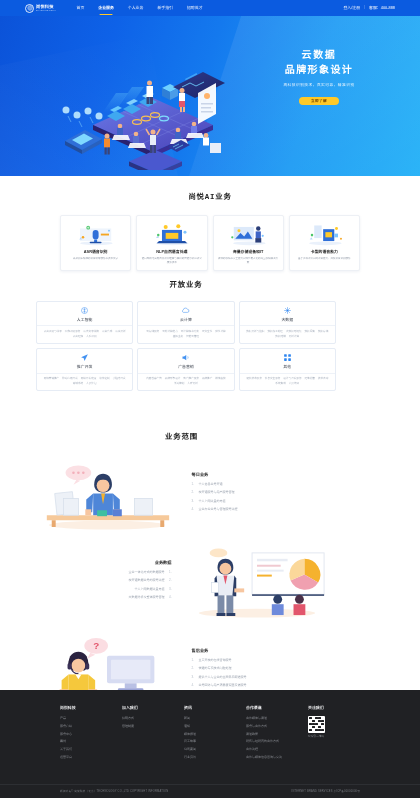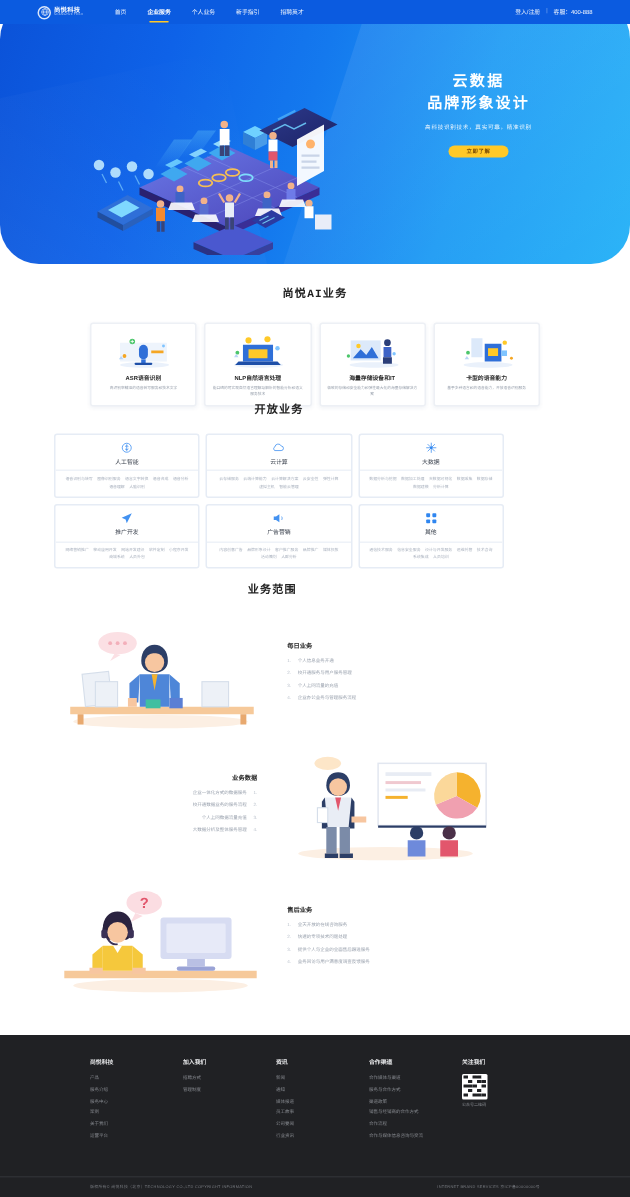--- a/index.html
+++ b/index.html
@@ -41,21 +41,20 @@
   }
   .nav-right{margin-left:auto;display:flex;align-items:center;gap:4px;}
   .nav-login{font-size:3.9px;color:rgba(255,255,255,.93);white-space:nowrap;cursor:pointer;}
   .nav-sep{font-size:3.6px;color:rgba(255,255,255,.5);}
   .nav-phone{font-size:3.9px;color:#fff;white-space:nowrap;}
 
   
   .hero{
     position:absolute;top:0;left:0;width:420px;height:176px;overflow:hidden;
     background:linear-gradient(108deg,#0B52D8 0%,#0E62E8 26%,#1479EE 48%,#1E9BF4 72%,#27B2F7 100%);
-    border-radius:26px;
   }
   .hero-band{
     position:absolute;right:-40px;top:-30px;width:240px;height:260px;
     background:linear-gradient(135deg,rgba(255,255,255,.10),rgba(255,255,255,0));
     transform:rotate(18deg);
   }
   .hero-band2{
     position:absolute;left:-60px;bottom:-70px;width:230px;height:190px;
     background:linear-gradient(40deg,rgba(255,255,255,.07),rgba(255,255,255,0));
     transform:rotate(-12deg);
@@ -89,35 +88,35 @@
     flex:1;background:#fff;border:0.5px solid #EDF0F5;border-radius:2px;
     box-shadow:0 1px 3px rgba(30,60,120,.07);
     padding:5px 4px 5px;text-align:center;cursor:pointer;
   }
   .ai-art{height:26px;display:flex;align-items:center;justify-content:center;}
   .ai-art svg{width:100%;height:26px;display:block;}
   .ai-name{font-size:3.9px;color:#2b2b2b;font-weight:bold;margin-top:2px;}
   .ai-desc{font-size:2.5px;color:#9aa2ae;line-height:1.6;margin-top:2.5px;}
 
   
-  .sec-open{position:absolute;top:268px;left:0;width:372px;}
+  .sec-open{position:absolute;top:280px;left:0;width:372px;}
   .open-grid{width:300px;margin:10px auto 0;display:flex;flex-wrap:wrap;gap:4px;}
   .open-card{
     width:97.3px;background:#fff;border:0.5px solid #E6ECF5;border-radius:2px;
     overflow:hidden;cursor:pointer;
   }
   .open-head{padding:4px 0 3px;text-align:center;border-bottom:0.5px solid #EEF2F8;}
   .open-ico{height:9px;display:flex;align-items:center;justify-content:center;}
   .open-ico svg{width:9px;height:9px;display:block;}
   .open-title{font-size:3.9px;color:#3d4450;margin-top:2px;}
   .open-tags{padding:3.5px 4px 4px;display:flex;flex-wrap:wrap;justify-content:center;gap:1.5px 3px;}
   .open-tags span{font-size:2.6px;color:#aab2bf;white-space:nowrap;}
 
   
-  .sec-scope{position:absolute;top:388px;left:0;width:363px;}
+  .sec-scope{position:absolute;top:432px;left:0;width:363px;}
   .scope-row{width:300px;margin:0 auto;display:flex;align-items:center;gap:10px;}
   .scope-art{width:150px;height:74px;flex:0 0 auto;}
   .scope-art svg{width:100%;height:100%;display:block;}
   .scope-list{flex:1;}
   .scope-h{font-size:4.2px;color:#2b2b2b;font-weight:bold;margin-bottom:4px;}
   .scope-li{display:flex;align-items:center;gap:3px;margin-bottom:4.2px;}
   .scope-num{font-size:3px;color:#b9c0cb;width:4px;flex:0 0 auto;}
   .scope-tx{font-size:3px;color:#9aa2ae;}
   .scope-row.rev .scope-list{text-align:right;}
   .scope-row.rev .scope-li{flex-direction:row-reverse;}

